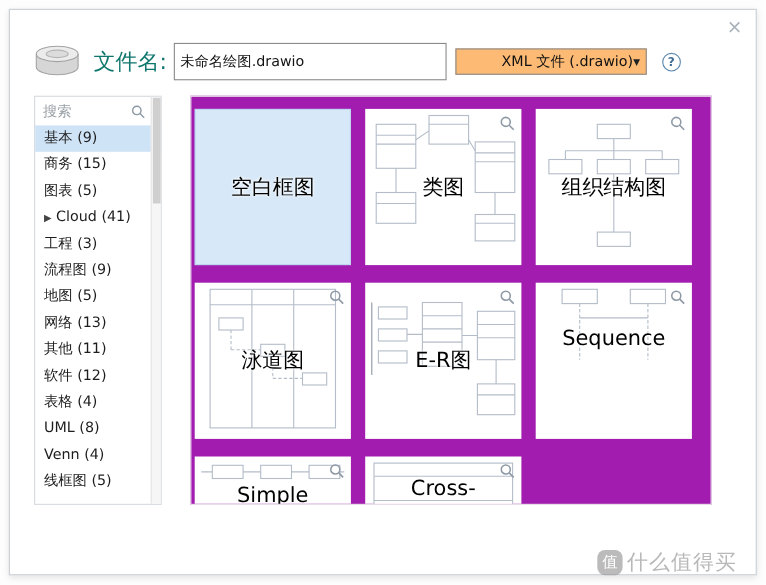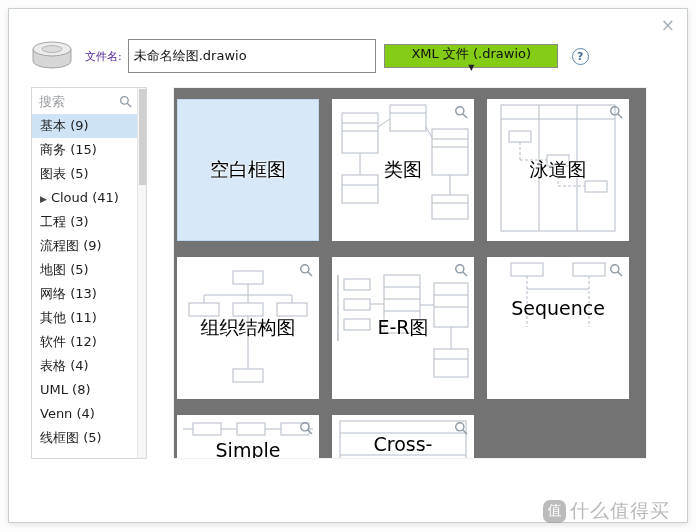--- a/index.html
+++ b/index.html
@@ -18,29 +18,29 @@
   .close {
     position:absolute; top:8px; right:12px;
     font-size:17px; color:#a9b2ba; cursor:pointer; line-height:1;
   }
   
   .toprow {
     position:absolute; left:20px; top:32px; height:30px;
     display:flex; align-items:center;
   }
   .disk { width:46px; height:32px; margin-top:-2px; }
-  .fn-label { font-size:11px; color:#4c1d95; margin:0 6px 0 10px; white-space:nowrap; }
+  .fn-label { font-size:20px; color:#0f766e; margin:0 6px 0 10px; white-space:nowrap; }
   .fn-input {
     width:248px; height:34px; border:1px solid #8a8a8a; border-radius:0;
     font-size:13px; padding:2px 5px; font-family:inherit; color:#111; outline:none;
   }
   .select {
     margin-left:8px; width:174px; height:24px; border:1px solid #8a8a8a;
-    display:flex; align-items:center; justify-content:flex-start;
-    padding:0 5px 0 6px; font-size:13px; background:#84cc16; cursor:pointer; color:#111;flex-direction:column;
+    display:flex; align-items:center; justify-content:flex-end;
+    padding:0 5px 0 6px; font-size:13px; background:#fdba74; cursor:pointer; color:#111;
   }
   .sel-arrow { font-size:8px; color:#222; }
   .help {
     margin-left:14px; width:17px; height:17px; border:1px solid #5b87ad;
     border-radius:50%; color:#3d6d96; font-size:11px; font-weight:bold;
     display:flex; align-items:center; justify-content:center; cursor:pointer;
   }
   
   .sidebar {
     position:absolute; left:22px; top:78px; width:116px; height:372px;
@@ -63,21 +63,21 @@
   .cats li.selected { background:#cfe3f6; }
   .expander { font-size:9px; color:#444; margin-right:4px; }
   .sb {
     position:absolute; top:0; right:0; width:9px; height:100%;
     background:#f6f6f6; border-left:1px solid #e4e4e4;
   }
   .sb-thumb { position:absolute; top:1px; left:1px; width:7px; height:96px; background:#cfcfcf; }
   
   .main {
     position:absolute; left:164px; top:78px; width:474px; height:372px;
-    overflow:hidden; border:1px solid #efefef; background:#737373;
+    overflow:hidden; border:1px solid #efefef; background:#a21caf;
   }
   .cards {
     display:grid; grid-template-columns:repeat(3,142px); grid-auto-rows:142px;
     column-gap:13px; row-gap:16px; padding:11px 0 0 3px;
   }
   .card { position:relative; background:#fff; cursor:pointer; }
   .card.selected { background:#d7e8f8; border:1px solid #bcd7ef; }
   .art { position:absolute; inset:0; width:100%; height:100%; }
   .card-label {
     position:absolute; left:0; right:0; top:50%; transform:translateY(-50%);
@@ -195,62 +195,62 @@
         <svg class="zoom" viewBox="0 0 14 14">
           <circle cx="5.8" cy="5.8" r="4.1" fill="none" stroke="#8d99a5" stroke-width="1.4"></circle>
           <line x1="8.9" y1="8.9" x2="13" y2="13" stroke="#8d99a5" stroke-width="1.4"></line>
         </svg>
         <div class="card-label">类图</div>
       </div>
 
 
       <div class="card">
         <svg class="art" viewBox="0 0 142 142">
+          <g fill="#fff" stroke="#b3bcc8">
+            <rect x="56" y="14" width="30" height="13"></rect>
+            <line x1="71" y1="27" x2="71" y2="38"></line>
+            <line x1="27" y1="38" x2="115" y2="38"></line>
+            <line x1="27" y1="38" x2="27" y2="46"></line>
+              <line x1="71" y1="38" x2="71" y2="46"></line>
+              <line x1="115" y1="38" x2="115" y2="46"></line>
+            <rect x="12" y="46" width="30" height="13"></rect>
+            <rect x="56" y="46" width="30" height="13"></rect>
+            <rect x="100" y="46" width="30" height="13"></rect>
+            <line x1="71" y1="59" x2="71" y2="112"></line>
+            <rect x="56" y="112" width="30" height="13"></rect>
+          </g>
+        </svg>
+        <svg class="zoom" viewBox="0 0 14 14">
+          <circle cx="5.8" cy="5.8" r="4.1" fill="none" stroke="#8d99a5" stroke-width="1.4"></circle>
+          <line x1="8.9" y1="8.9" x2="13" y2="13" stroke="#8d99a5" stroke-width="1.4"></line>
+        </svg>
+        <div class="card-label">组织结构图</div>
+      </div>
+
+      <div class="card">
+        <svg class="art" viewBox="0 0 142 142">
           <g fill="none" stroke="#b3bcc8">
             <rect x="14" y="6" width="114" height="126" fill="#fff"></rect>
             <line x1="14" y1="20" x2="128" y2="20"></line>
             <line x1="52" y1="6" x2="52" y2="132"></line>
             <line x1="90" y1="6" x2="90" y2="132"></line>
             <rect x="22" y="32" width="22" height="11" fill="#fff"></rect>
             <rect x="60" y="56" width="22" height="11" fill="#fff"></rect>
             <rect x="98" y="82" width="22" height="11" fill="#fff"></rect>
             <line x1="33" y1="43" x2="33" y2="61" stroke-dasharray="3,2"></line>
             <line x1="33" y1="61" x2="60" y2="61" stroke-dasharray="3,2"></line>
             <line x1="71" y1="67" x2="71" y2="87" stroke-dasharray="3,2"></line>
             <line x1="71" y1="87" x2="98" y2="87" stroke-dasharray="3,2"></line>
           </g>
         </svg>
         <svg class="zoom" viewBox="0 0 14 14">
           <circle cx="5.8" cy="5.8" r="4.1" fill="none" stroke="#8d99a5" stroke-width="1.4"></circle>
           <line x1="8.9" y1="8.9" x2="13" y2="13" stroke="#8d99a5" stroke-width="1.4"></line>
         </svg>
         <div class="card-label">泳道图</div>
-      </div>
-
-      <div class="card">
-        <svg class="art" viewBox="0 0 142 142">
-          <g fill="#fff" stroke="#b3bcc8">
-            <rect x="56" y="14" width="30" height="13"></rect>
-            <line x1="71" y1="27" x2="71" y2="38"></line>
-            <line x1="27" y1="38" x2="115" y2="38"></line>
-            <line x1="27" y1="38" x2="27" y2="46"></line>
-              <line x1="71" y1="38" x2="71" y2="46"></line>
-              <line x1="115" y1="38" x2="115" y2="46"></line>
-            <rect x="12" y="46" width="30" height="13"></rect>
-            <rect x="56" y="46" width="30" height="13"></rect>
-            <rect x="100" y="46" width="30" height="13"></rect>
-            <line x1="71" y1="59" x2="71" y2="112"></line>
-            <rect x="56" y="112" width="30" height="13"></rect>
-          </g>
-        </svg>
-        <svg class="zoom" viewBox="0 0 14 14">
-          <circle cx="5.8" cy="5.8" r="4.1" fill="none" stroke="#8d99a5" stroke-width="1.4"></circle>
-          <line x1="8.9" y1="8.9" x2="13" y2="13" stroke="#8d99a5" stroke-width="1.4"></line>
-        </svg>
-        <div class="card-label">组织结构图</div>
       </div>
 
       <div class="card">
         <svg class="art" viewBox="0 0 142 142">
           <g fill="#fff" stroke="#b3bcc8">
             <line x1="6" y1="18" x2="6" y2="84" stroke="#8d99a5"></line>
             <rect x="12" y="22" width="26" height="11"></rect>
             <rect x="12" y="42" width="26" height="11"></rect>
             <rect x="12" y="62" width="26" height="11"></rect>
             <rect x="52" y="18" width="36" height="58"></rect>

